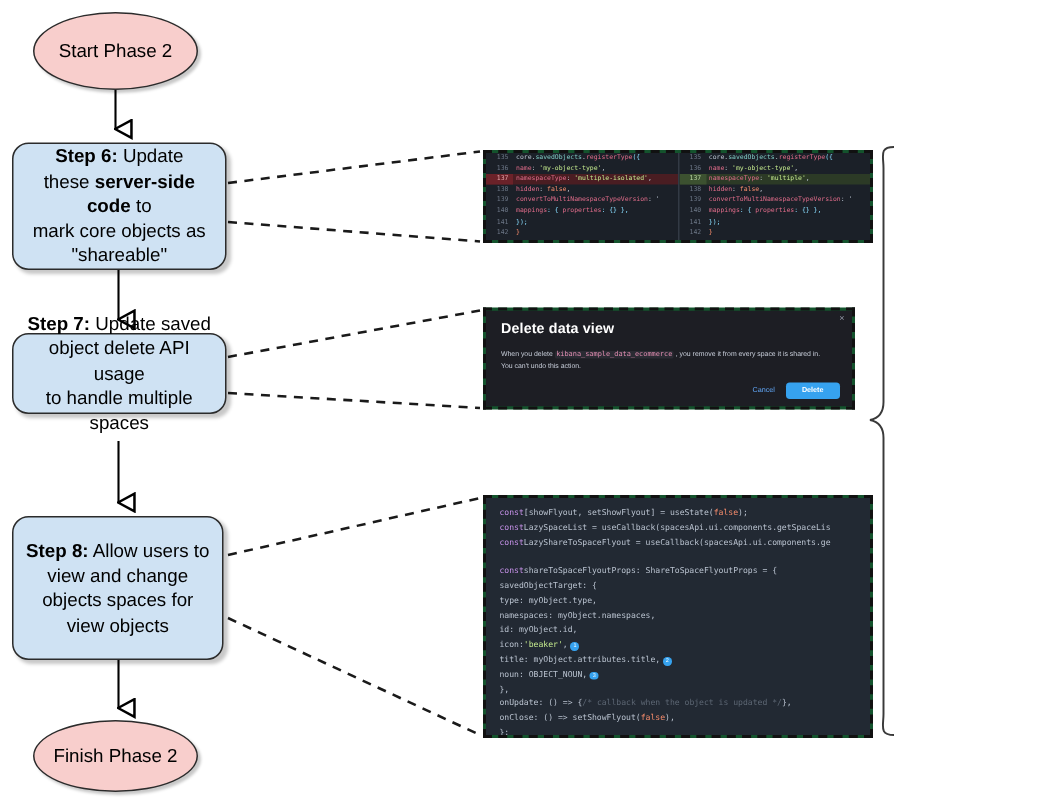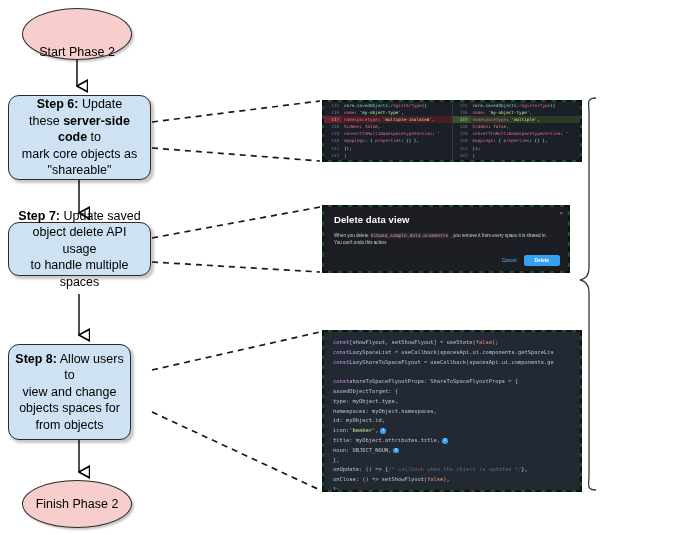--- a/index.html
+++ b/index.html
@@ -10,24 +10,24 @@
 
   
   .node{position:absolute;box-sizing:border-box;display:flex;align-items:center;
         justify-content:center;text-align:center;color:#000;}
   .terminator{background:#f8cecc;border:1.4px solid #2b2b2b;border-radius:50%;
         font-size:12.5px;box-shadow:2px 2px 2px rgba(0,0,0,.22);}
   .process{background:#cfe2f3;border:1.4px solid #2b2b2b;border-radius:11px;
         font-size:12.5px;line-height:16.5px;box-shadow:2.5px 2.5px 2.5px rgba(0,0,0,.22);
         padding:0 5px;}
   .process b{font-weight:bold;}
-  #node-start{left:22px;top:8px;width:110px;height:52px;align-items:flex-end;}
+  #node-start{left:22px;top:8px;width:110px;height:52px;}
   #node-step6{left:8px;top:95px;width:143px;height:85px;}
   #node-step7{left:8px;top:222px;width:143px;height:54px;}
-  #node-step8{left:8px;top:344px;width:123px;height:96px;}
+  #node-step8{left:8px;top:344px;width:141px;height:96px;}
   #node-finish{left:22px;top:480px;width:110px;height:48px;}
 
   
   .callout{position:absolute;box-sizing:border-box;border:2.5px dashed #111;
         background:#14532d;overflow:hidden;}
   #callout-code-diff{left:322px;top:100px;width:260px;height:62px;}
   #callout-delete-dialog{left:322px;top:205px;width:248px;height:68px;}
   #callout-flyout-code{left:322px;top:330px;width:260px;height:162px;}
 
   
@@ -121,21 +121,21 @@
       <span>object delete API usage</span><br>
       <span>to handle multiple spaces</span>
     </div>
   </div>
 
   <div class="node process" id="node-step8">
     <div>
       <b>Step 8:</b><span> Allow users to</span><br>
       <span>view and change</span><br>
       <span>objects spaces for</span><br>
-      <span>from objects</span>
+      <span>view objects</span>
     </div>
   </div>
 
   <div class="node terminator" id="node-finish">
     <span>Finish Phase 2</span>
   </div>
 
   <div class="callout" id="callout-code-diff">
     <div class="diff">
       <div class="diff-pane left" id="diff-left">

